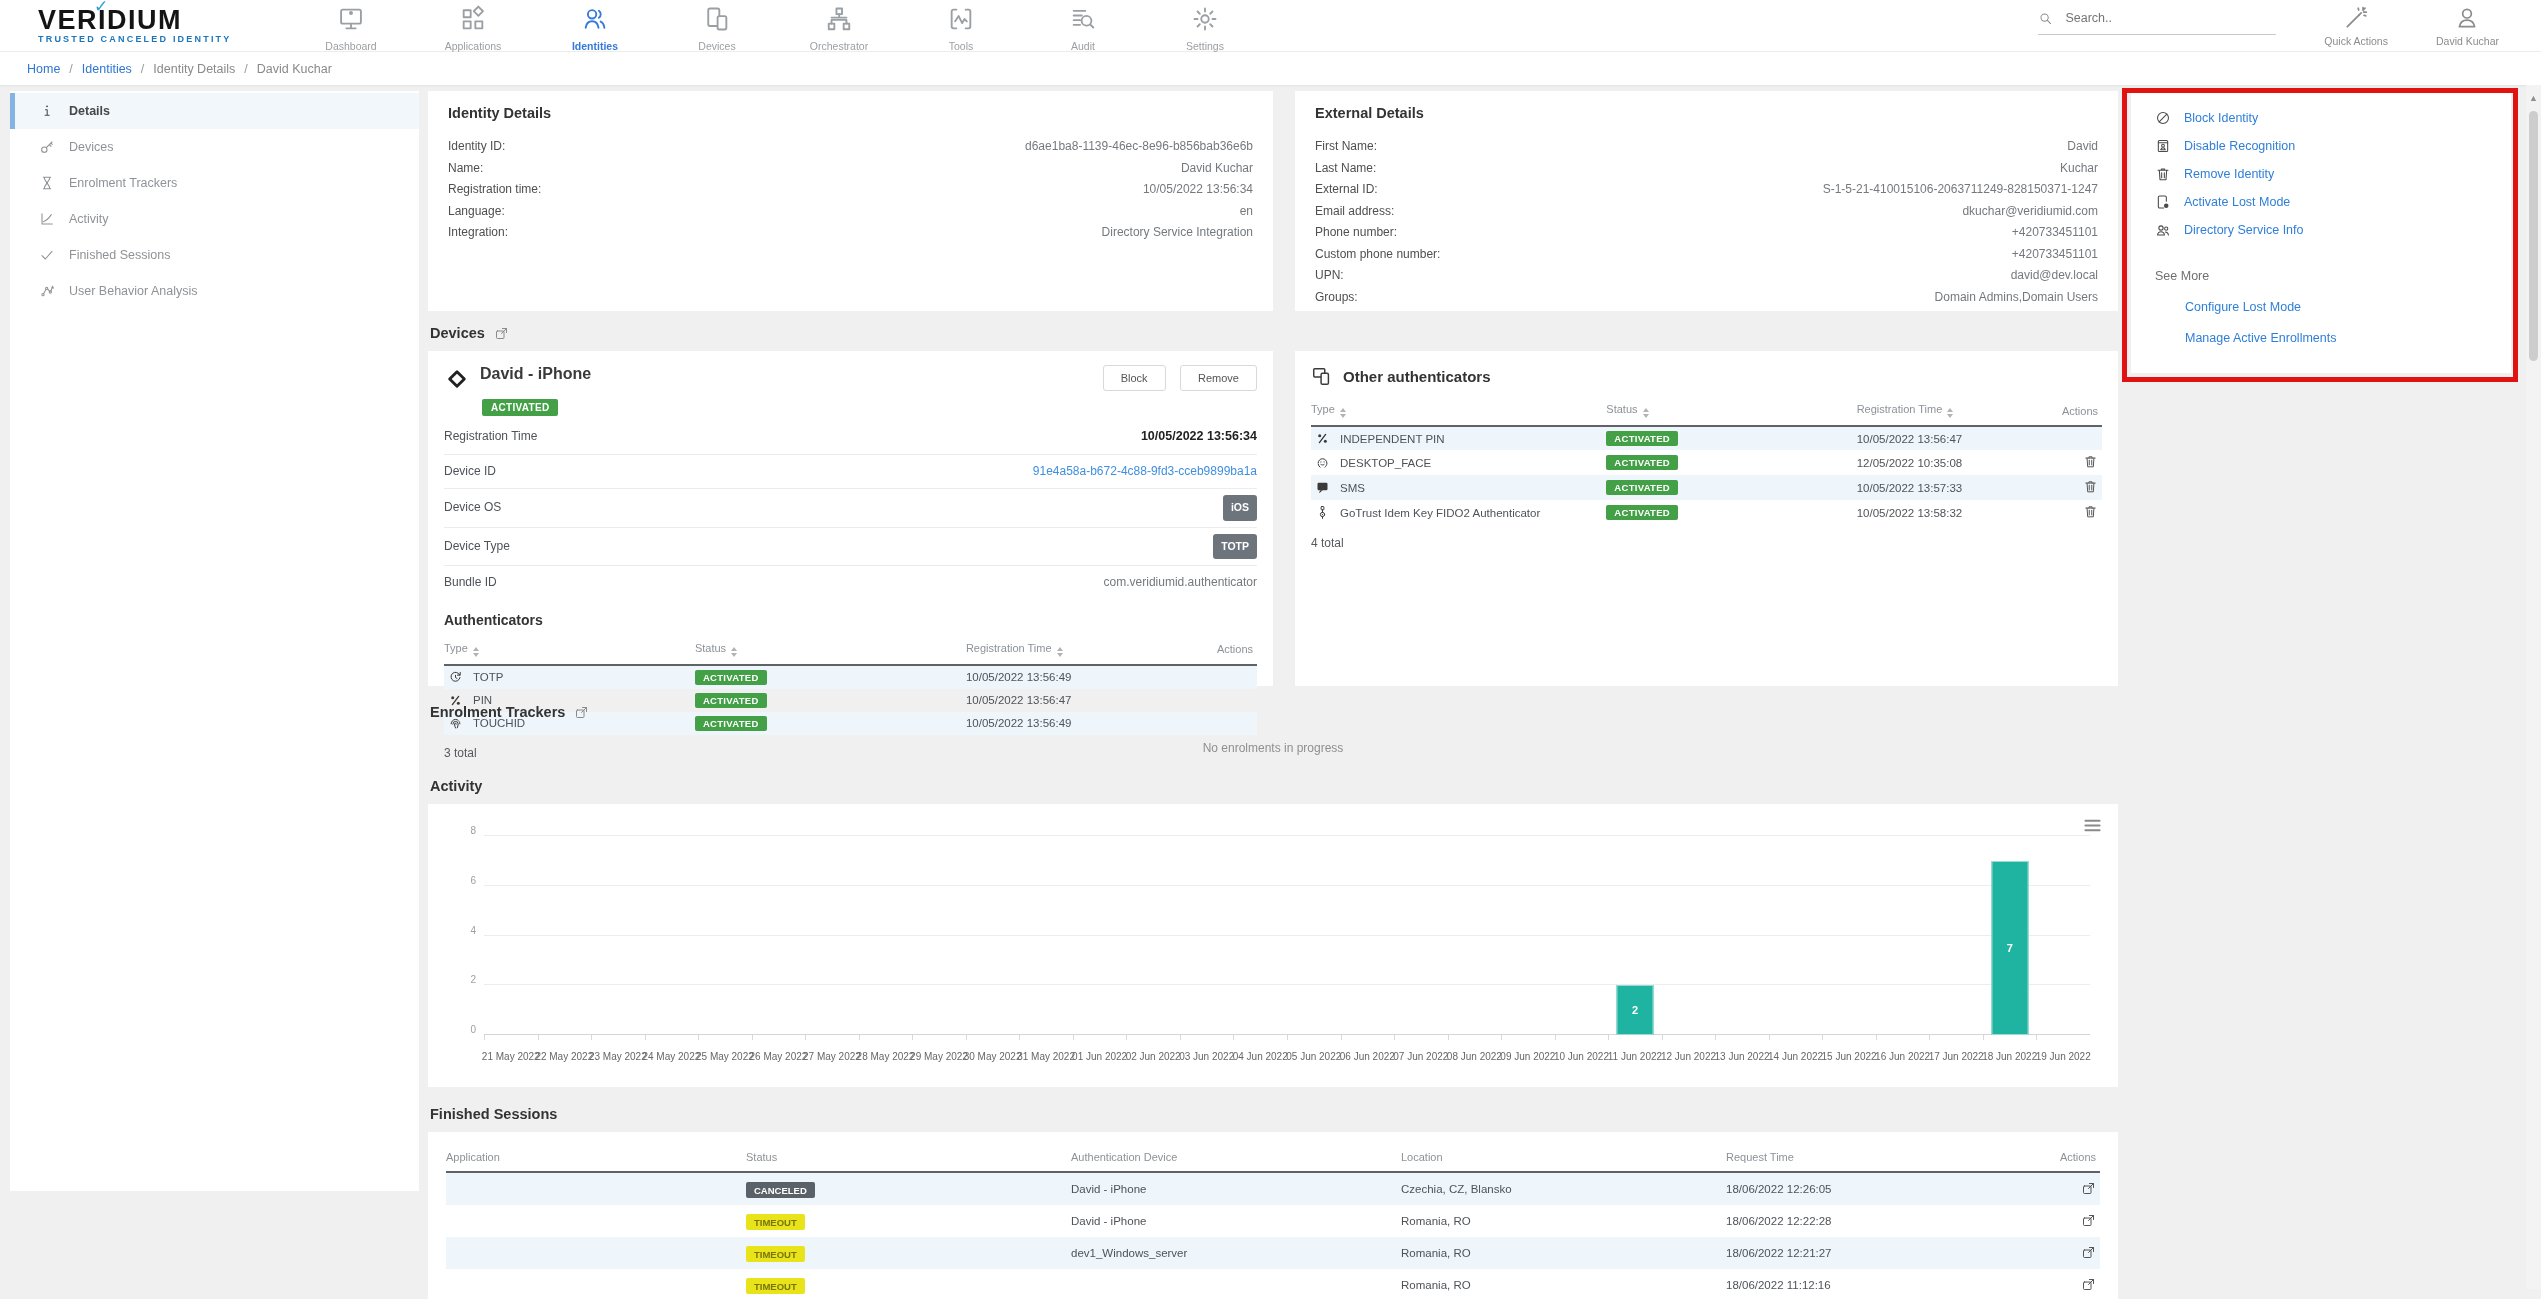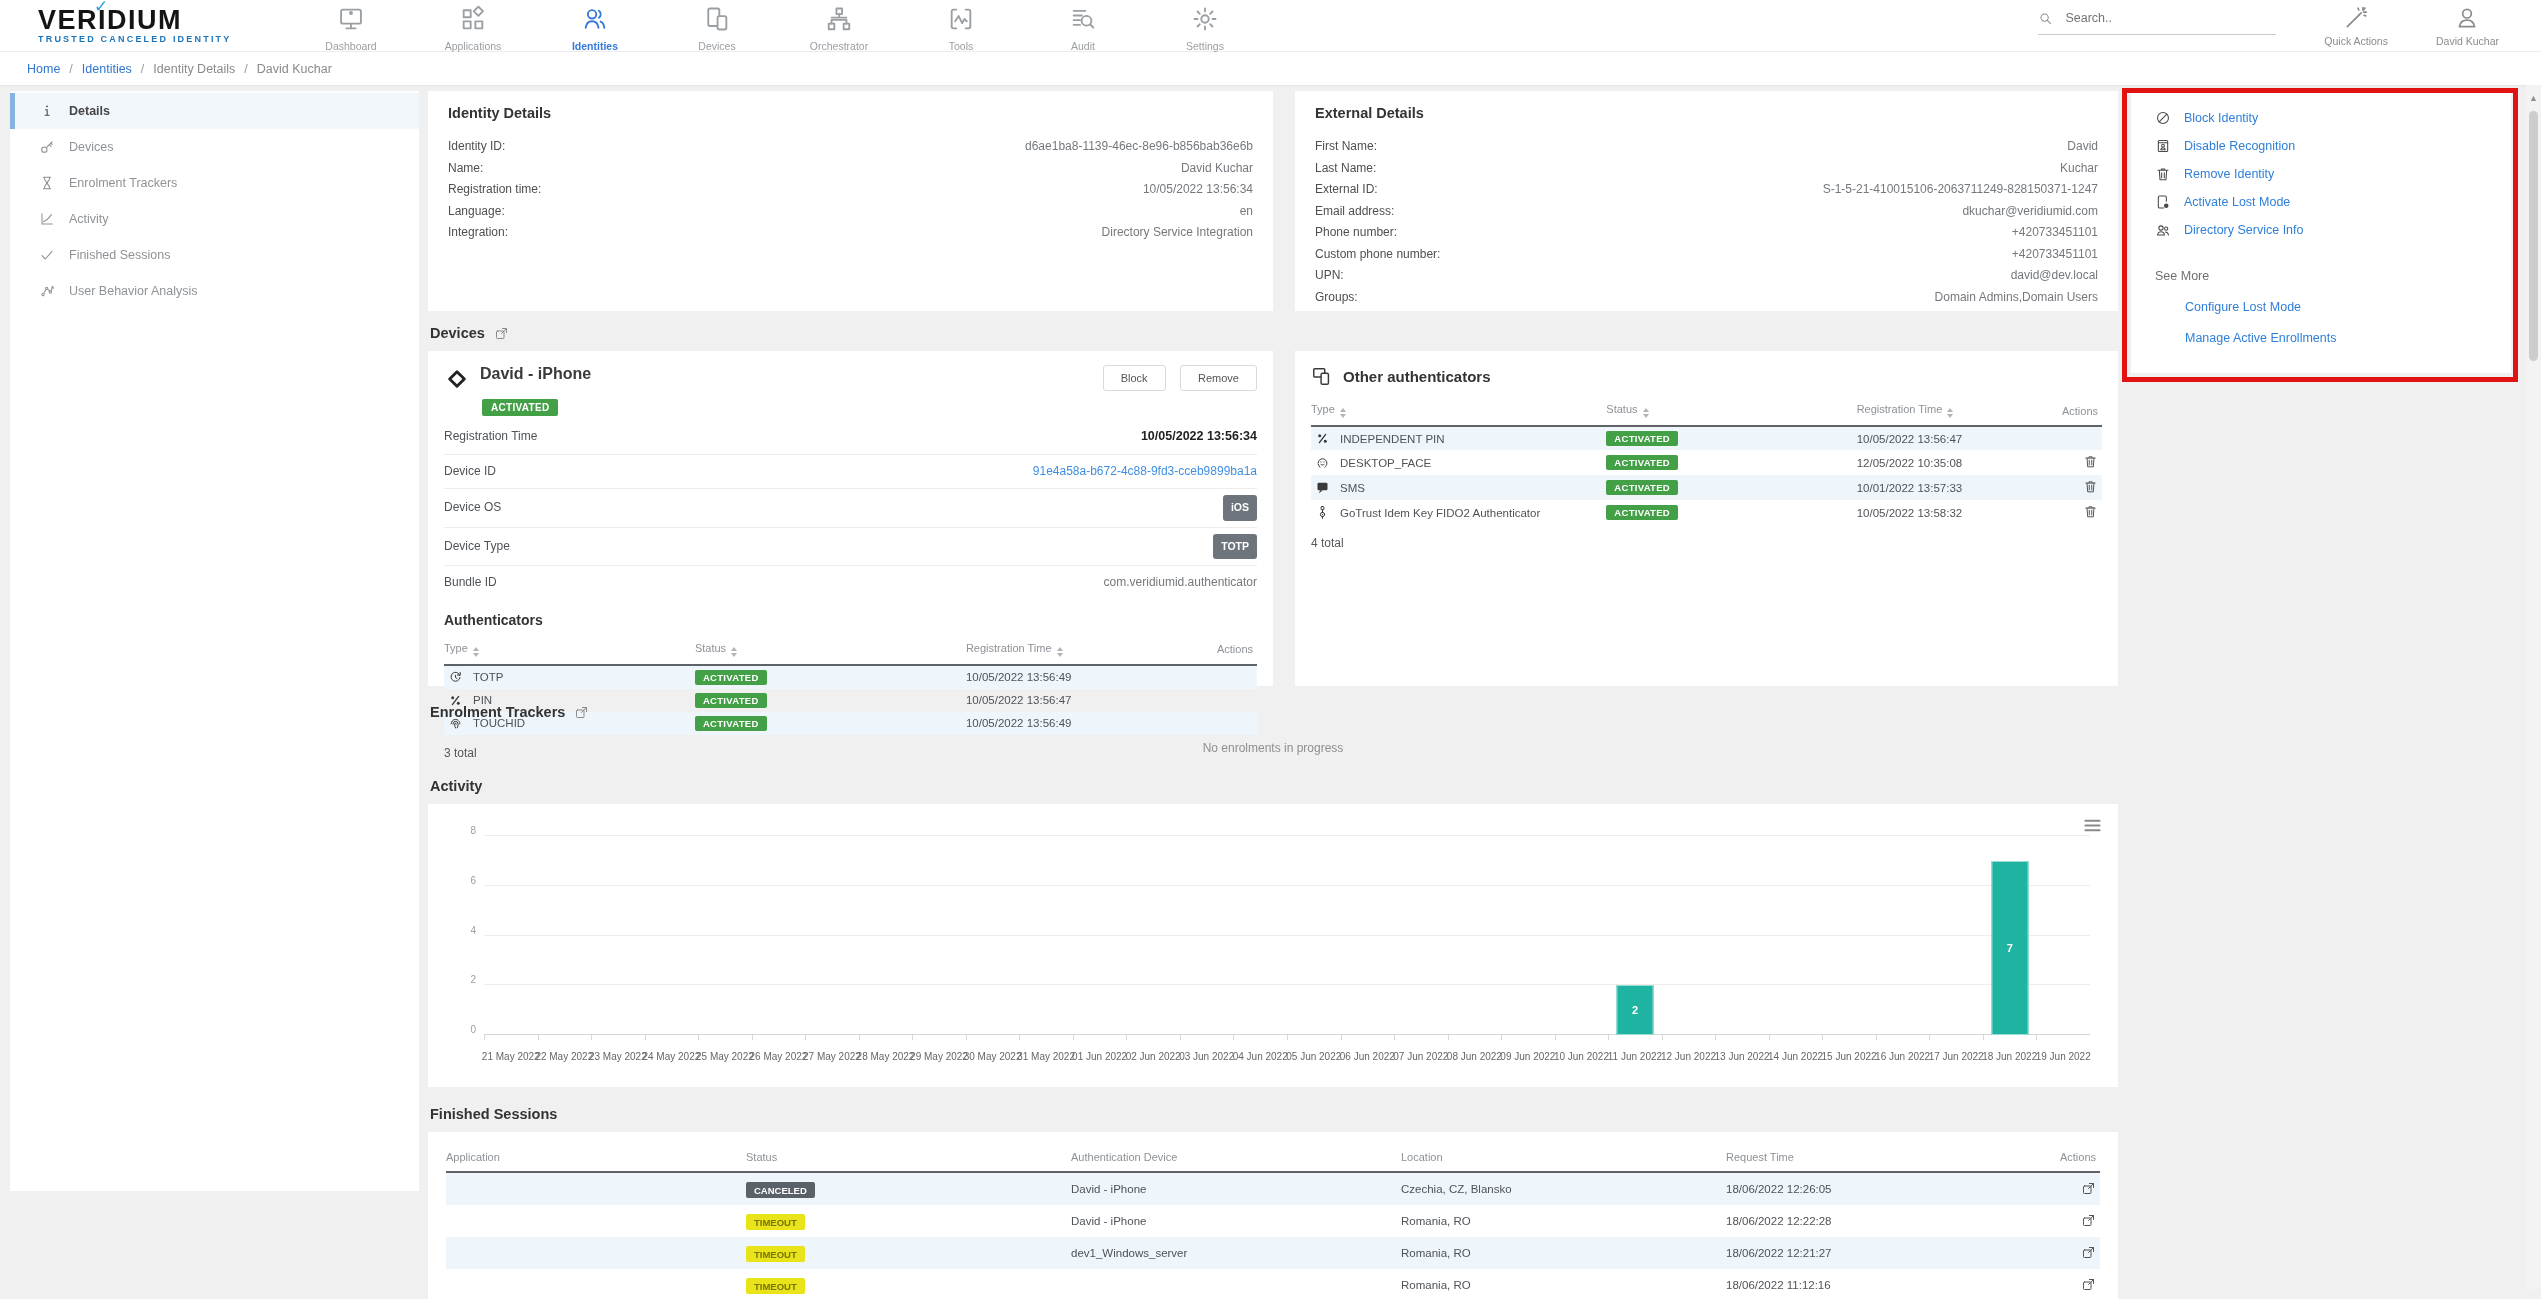--- a/index.html
+++ b/index.html
@@ -541,21 +541,21 @@
                         <span class="ic" style="height: 15px; width: 15px; color: rgb(58, 58, 58);">
                           <svg viewBox="0 0 24 24">
                             <rect x="4" y="4.5" width="16" height="12" rx="2" fill="currentColor" stroke="none"></rect>
                             <path d="M8 16.5l-1.5 4.5 6-4.5" fill="currentColor" stroke="none"></path>
                           </svg>
                         </span>
                         <span>SMS</span>
                       </div>
                     </td>
                     <td><span class="badge-green">ACTIVATED</span></td>
-                    <td>10/01/2022 13:57:33</td>
+                    <td>10/05/2022 13:57:33</td>
                     <td class="actions"><span class="ic" style="height: 15px; width: 15px; color: rgb(85, 85, 85);">
                         <svg viewBox="0 0 24 24">
                           <path d="M4.5 6.5h15M9.5 6.5V4.5h5v2M6.5 6.5l1 14h9l1-14"></path>
                           <path d="M10 10v7.5M14 10v7.5"></path>
                         </svg>
                       </span></td>
                   </tr>
                   <tr>
                     <td>
                       <div class="type-cell">

